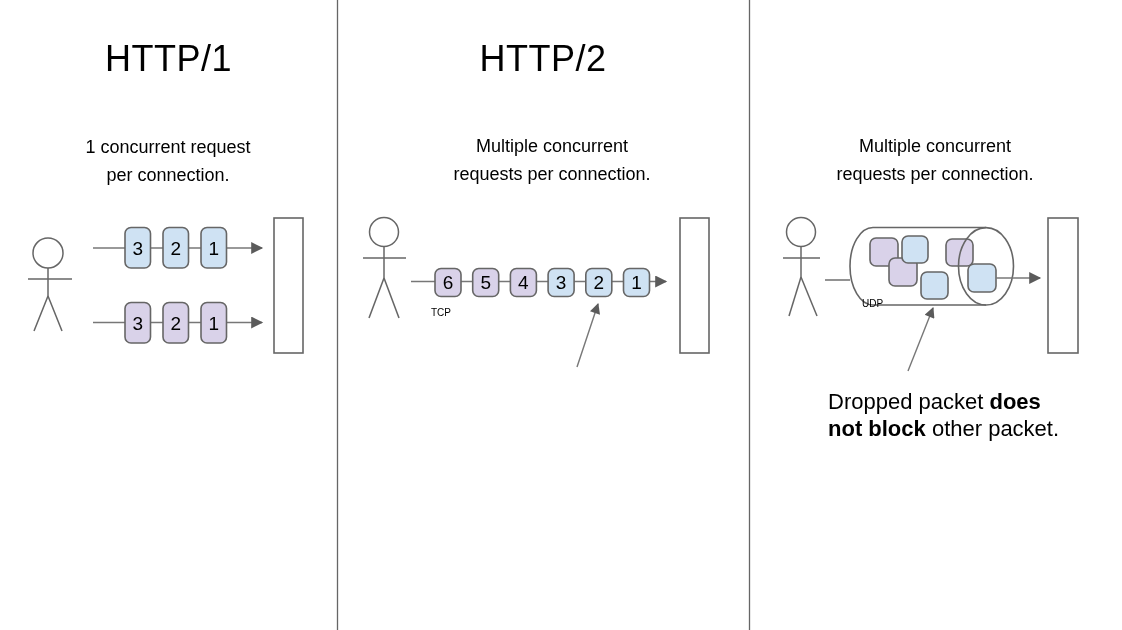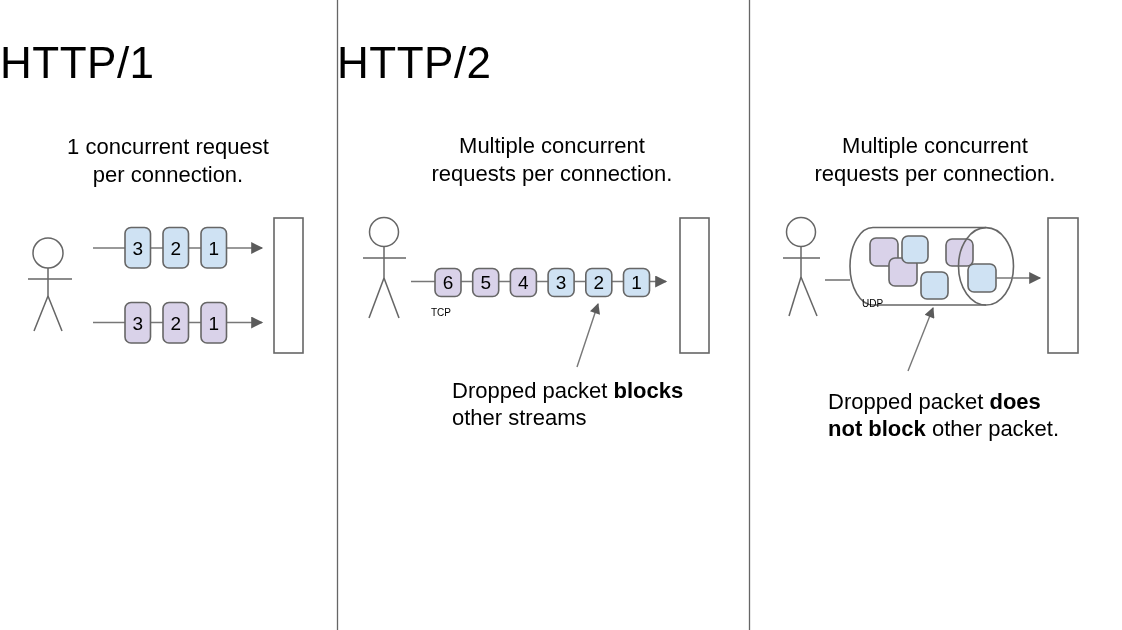--- a/index.html
+++ b/index.html
@@ -7,26 +7,26 @@
     position:relative;
     width:1122px;height:630px;
     background:#fff;
     font-family:"Liberation Sans", sans-serif;
     color:#000;
     overflow:hidden;
   }
   #diagram-svg{position:absolute;left:0;top:0;z-index:0;}
   .txt{position:absolute;z-index:1;white-space:pre-line;}
   .panel-title{
-    font-size:44px;
-    text-align:left;
+    font-size:36px;
+    text-align:center;
     letter-spacing:0.5px;
   }
   .panel-subtitle{
-    font-size:22px;
+    font-size:18px;
     line-height:28px;
     text-align:center;
   }
   .proto-label{
     font-size:10px;
   }
   .annotation{
     font-size:22px;
     line-height:27px;
     text-align:left;
@@ -165,19 +165,17 @@
   <div class="txt panel-subtitle" style="left:35px;top:133px;width:266px;">1 concurrent request
 per connection.</div>
   <div class="txt panel-subtitle" style="left:403px;top:132px;width:298px;">Multiple concurrent
 requests per connection.</div>
   <div class="txt panel-subtitle" style="left:789px;top:132px;width:292px;">Multiple concurrent
 requests per connection.</div>
 
   <div class="txt proto-label" style="left:431px;top:307px;">TCP</div>
   <div class="txt proto-label" style="left:862px;top:298px;">UDP</div>
 
-  <div class="txt annotation" style="left:452px;top:377px;width:260px;"><span>Dropped packet </span><b>blocks</b><span>
-other streams</span></div>
 
   <div class="txt annotation" style="left:828px;top:388px;width:268px;"><span>Dropped packet </span><b>does
 not block</b><span> other packet.</span></div>
 
 </div>
 
 </body></html>

